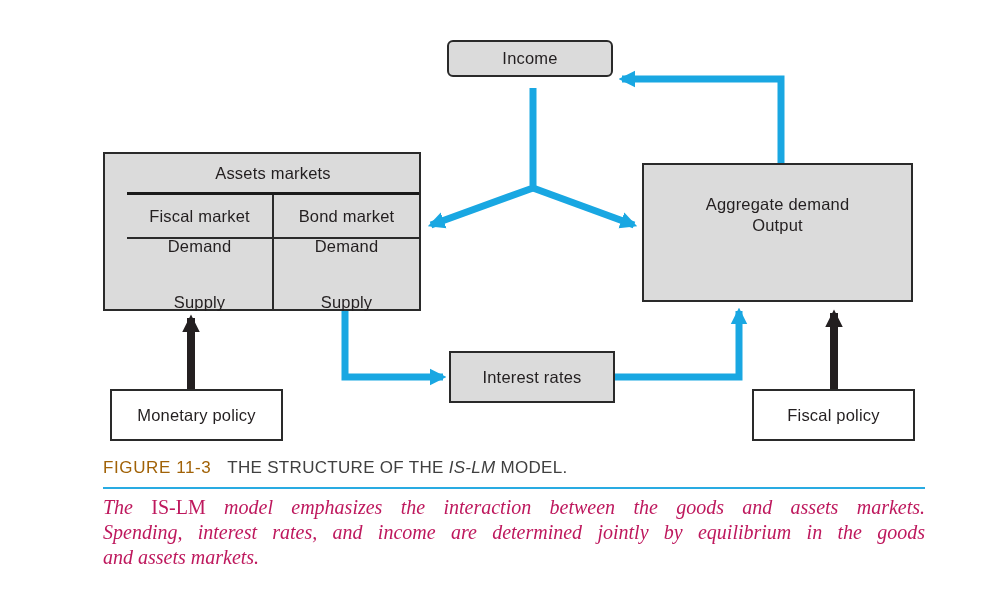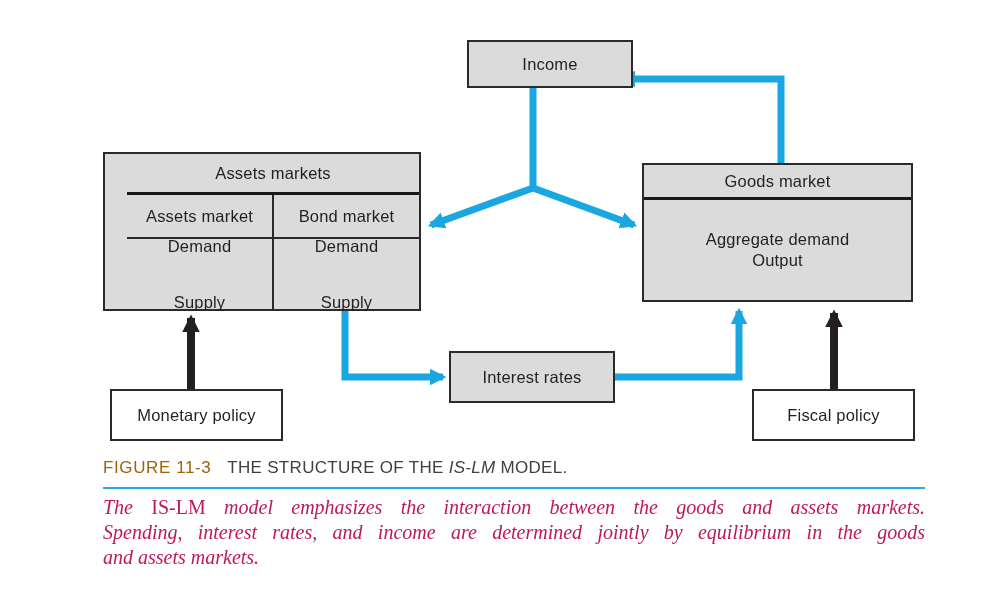--- a/index.html
+++ b/index.html
@@ -7,21 +7,21 @@
         font-family:"Liberation Sans",sans-serif;color:#231F20;}
   #arrow-layer{position:absolute;left:0;top:0;width:1004px;height:590px;pointer-events:none;}
 
   .gbox{position:absolute;background:#DBDBDB;border:2px solid #2A2A2A;box-sizing:border-box;
         display:flex;align-items:center;justify-content:center;text-align:center;
         font-size:16.5px;letter-spacing:0.2px;}
   .wbox{position:absolute;background:#ffffff;border:2px solid #2A2A2A;box-sizing:border-box;
         display:flex;align-items:center;justify-content:center;text-align:center;
         font-size:16.5px;letter-spacing:0.2px;}
 
-  #income-box{left:467px;top:40px;width:166px;height:48px;}
+  #income-box{left:447px;top:40px;width:166px;height:37px;border-radius:6px;}
   #interest-box{left:449px;top:351px;width:166px;height:52px;}
   #monetary-box{left:110px;top:389px;width:173px;height:52px;}
   #fiscal-box{left:752px;top:389px;width:163px;height:52px;}
 
   #assets-table{position:absolute;left:103px;top:152px;width:318px;background:#DBDBDB;
         border:2px solid #2A2A2A;box-sizing:border-box;font-size:16.5px;letter-spacing:0.2px;padding-left:22px;}
   #assets-header{height:38px;display:flex;align-items:center;justify-content:center;
         border-bottom:3px solid #1A1A1A;}
   .assets-row{display:flex;}
   .assets-cell{flex:1;display:flex;flex-direction:column;align-items:center;justify-content:center;
@@ -84,42 +84,39 @@
   <div class="gbox" id="income-box">
     <span>Income</span>
   </div>
 
   <div id="assets-table">
     <div id="assets-header">
       <span>Assets markets</span>
     </div>
     <div class="assets-row row-titles">
       <div class="assets-cell first">
-        <span>Assets market</span>
+        <span>Fiscal market</span>
       </div>
       <div class="assets-cell">
         <span>Bond market</span>
       </div>
     </div>
     <div class="assets-row row-body">
       <div class="assets-cell first">
         <span>Demand</span>
         <span>Supply</span>
       </div>
       <div class="assets-cell">
         <span>Demand</span>
         <span>Supply</span>
       </div>
     </div>
   </div>
 
   <div id="goods-box">
-    <div id="goods-header">
-      <span>Goods market</span>
-    </div>
     <div id="goods-body">
       <span>Aggregate demand</span>
       <span>Output</span>
     </div>
   </div>
 
   <div class="gbox" id="interest-box">
     <span>Interest rates</span>
   </div>
 

